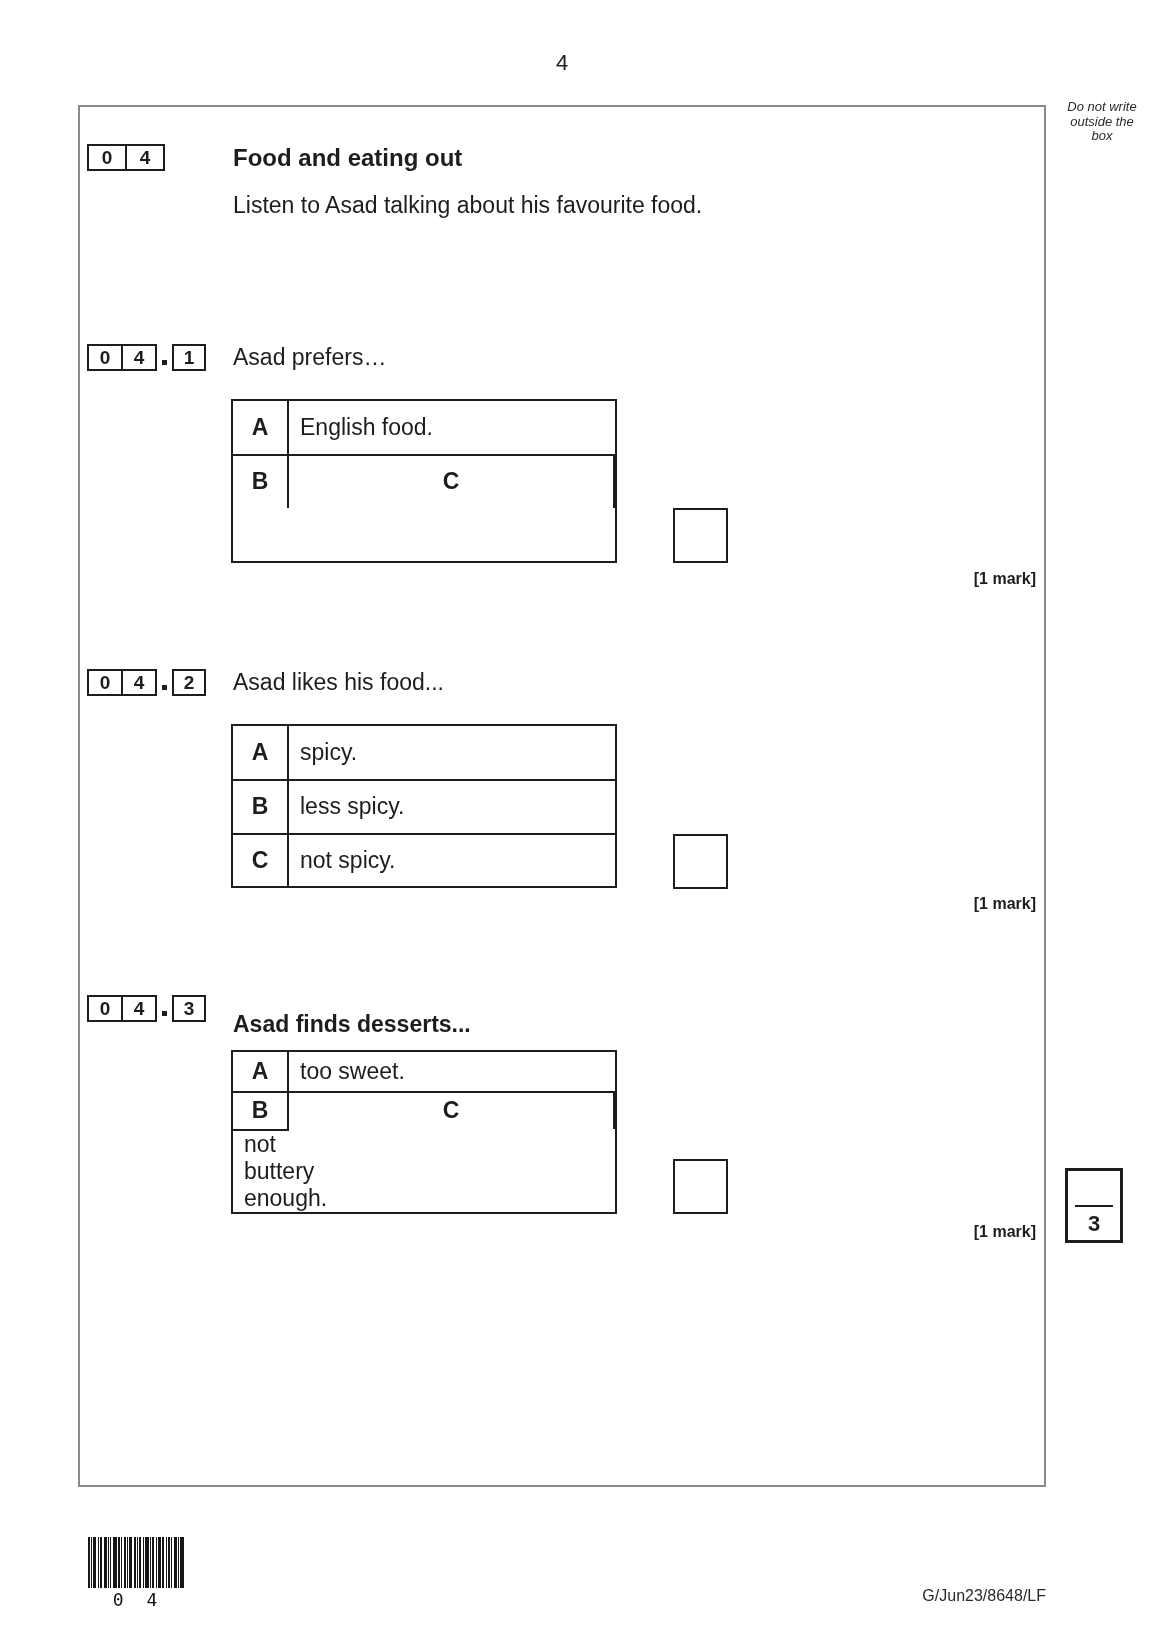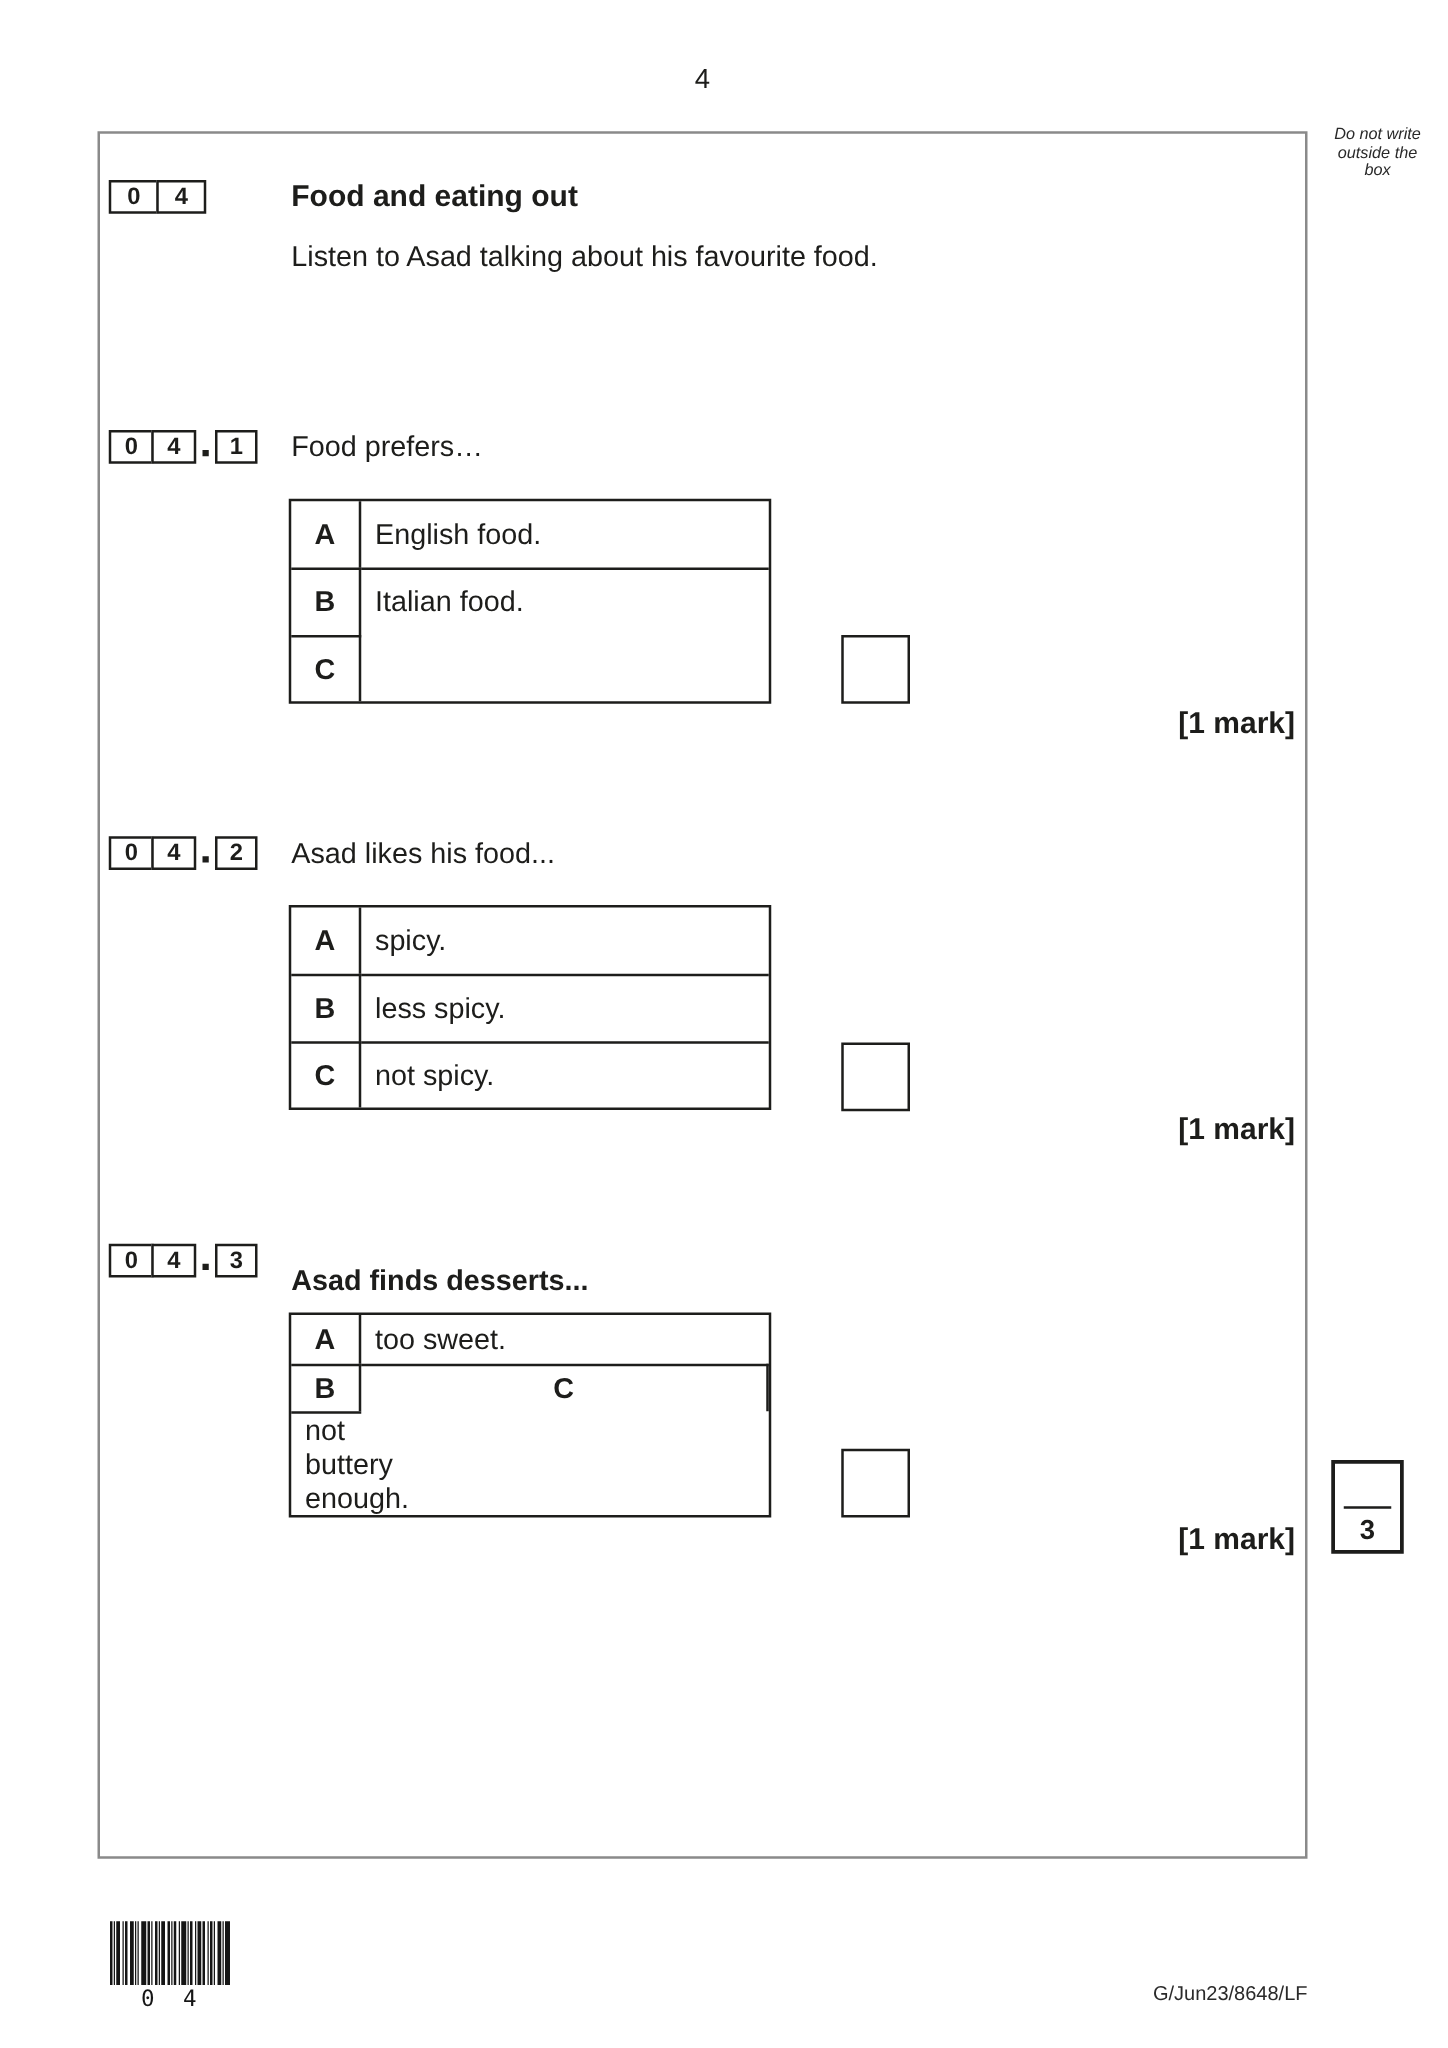--- a/index.html
+++ b/index.html
@@ -63,21 +63,21 @@
     padding-left:11px;font-size:23px;box-sizing:border-box;
   }
   .row2{border-top:2px solid #1d1d1b;}
 
   .answer-box{
     width:55px;height:55px;box-sizing:border-box;
     border:2px solid #1d1d1b;background:#fff;
   }
   .mark-label{
     width:300px;text-align:right;
-    font-weight:bold;font-size:24px;line-height:24px;
+    font-weight:bold;font-size:16px;line-height:24px;
   }
 
   .part{position:absolute;left:0;width:1158px;height:262px;}
 
   
   .total-box{
     left:1065px;top:1168px;width:58px;height:75px;box-sizing:border-box;
     border:3px solid #1d1d1b;background:#fff;
   }
   .total-line{
@@ -126,26 +126,25 @@
   <div class="abs title-text" style="left:233px;top:144px;text-align:right;">Food and eating out</div>
   <div class="abs body-text" style="left:233px;top:192px;">Listen to Asad talking about his favourite food.</div>
 
   <section class="part" style="top:344px;">
     <div class="abs qnum" style="left:87px;top:0;">
       <span class="qcell">0</span>
       <span class="qcell">4</span>
       <span class="qdot"></span>
       <span class="qcell sub">1</span>
     </div>
-    <div class="abs body-text" style="left:233px;top:0;">Food prefers…</div>
+    <div class="abs body-text" style="left:233px;top:0;">Asad prefers…</div>
     <div class="abs options-table" style="left:231px;top:55px;">
       <div class="opt-letter">A</div>
       <div class="opt-text">English food.</div>
       <div class="opt-letter row2">B</div>
-      <div class="opt-text row2">Italian food.</div>
       <div class="opt-letter row2">C</div>
     </div>
     <div class="abs answer-box" style="left:673px;top:164px;"></div>
     <div class="abs mark-label" style="left:736px;top:223px;">[1 mark]</div>
   </section>
 
   <section class="part" style="top:669px;">
     <div class="abs qnum" style="left:87px;top:0;">
       <span class="qcell">0</span>
       <span class="qcell">4</span>

